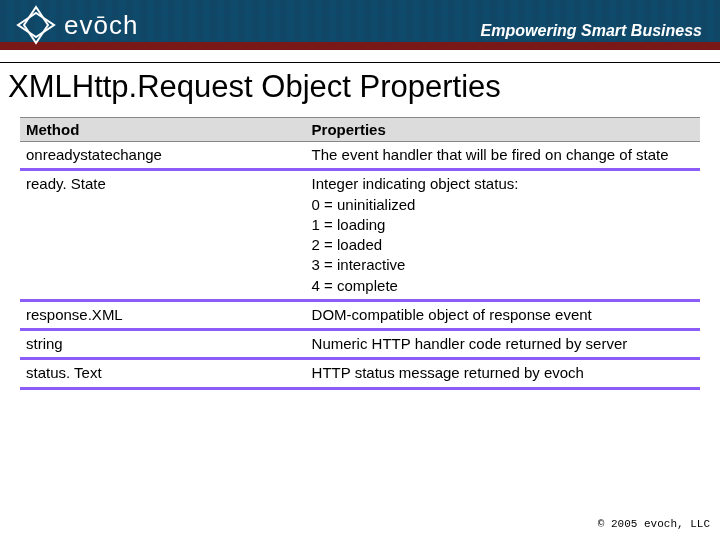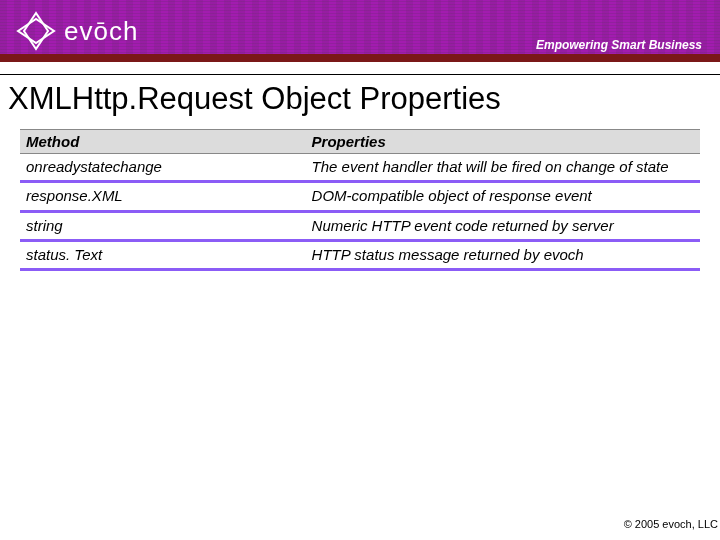--- a/index.html
+++ b/index.html
@@ -6,22 +6,22 @@
   body {
     width: 720px;
     height: 540px;
     font-family: Arial, Helvetica, sans-serif;
     background: #fff;
     position: relative;
     overflow: hidden;
   }
   .header {
     width: 100%;
-    height: 62px;
-    background: #a21caf;
+    height: 50px;
+    background: #0c4a6e;
     position: relative;
     display: flex;
     align-items: center;
     overflow: hidden;
   }
   .header-pattern {
     position: absolute;
     top: 0; left: 0; right: 0; bottom: 0;
     background-image: repeating-linear-gradient(0deg, rgba(60,60,60,0.25) 0 1px, transparent 1px 3px),
                       repeating-linear-gradient(90deg, rgba(40,40,40,0.15) 0 7px, transparent 7px 14px);
@@ -40,21 +40,21 @@
     font-size: 26px;
     font-weight: 400;
     letter-spacing: 1px;
     margin-left: 6px;
   }
   .tagline {
     position: absolute;
     right: 18px;
     bottom: 10px;
     color: #fff;
-    font-size: 12px;
+    font-size: 16px;
     font-style: italic;
     font-weight: bold;
     z-index: 2;
   }
   .header-bar {
     position: absolute;
     left: 0; right: 0;
     bottom: 0;
     height: 8px;
     background: #7a1818;
@@ -65,21 +65,20 @@
     margin-top: 12px;
   }
   .title {
     font-size: 31px;
     font-weight: 400;
     color: #000;
     margin: 6px 0 8px 8px;
   }
   .table-wrap {
     margin: 12px 20px;
-    font-style: italic;
   }
   table {
     width: 100%;
     border-collapse: collapse;
     font-size: 15px;
     color: #000;
   }
   thead th {
     text-align: left;
     font-weight: bold;
@@ -91,24 +90,25 @@
   tbody td {
     vertical-align: top;
     padding: 3px 6px;
     border-bottom: 3px solid #8b5cf6;
     background: #fff;
     line-height: 1.35;
   }
   tbody td:first-child { width: 42%; }
   .footer {
     position: absolute;
-    right: 2px;
+    right: 10px;
     bottom: 10px;
     font-size: 11px;
     color: #000;
+    font-family: Liberation Mono, monospace;
   }
 </style>
 </head>
 <body>
 
 <div class="header">
   <div class="header-pattern"></div>
   <div class="logo">
     <span class="logo-mark">
       <svg width="44" height="44" viewBox="0 0 44 44">
@@ -135,26 +135,30 @@
         <th>Method</th>
         <th>Properties</th>
       </tr>
     </thead>
     <tbody>
       <tr>
         <td>onreadystatechange</td>
         <td>The event handler that will be fired on change of state</td>
       </tr>
       <tr>
+        <td>ready. State</td>
+        <td>Integer indicating object status:<br>0 = uninitialized<br>1 = loading<br>2 = loaded<br>3 = interactive<br>4 = complete</td>
+      </tr>
+      <tr>
         <td>response.XML</td>
         <td>DOM-compatible object of response event</td>
       </tr>
       <tr>
         <td>string</td>
-        <td>Numeric HTTP event code returned by server</td>
+        <td>Numeric HTTP handler code returned by server</td>
       </tr>
       <tr>
         <td>status. Text</td>
         <td>HTTP status message returned by evoch</td>
       </tr>
     </tbody>
   </table>
 </div>
 
 <div class="footer">© 2005  evoch, LLC</div>

